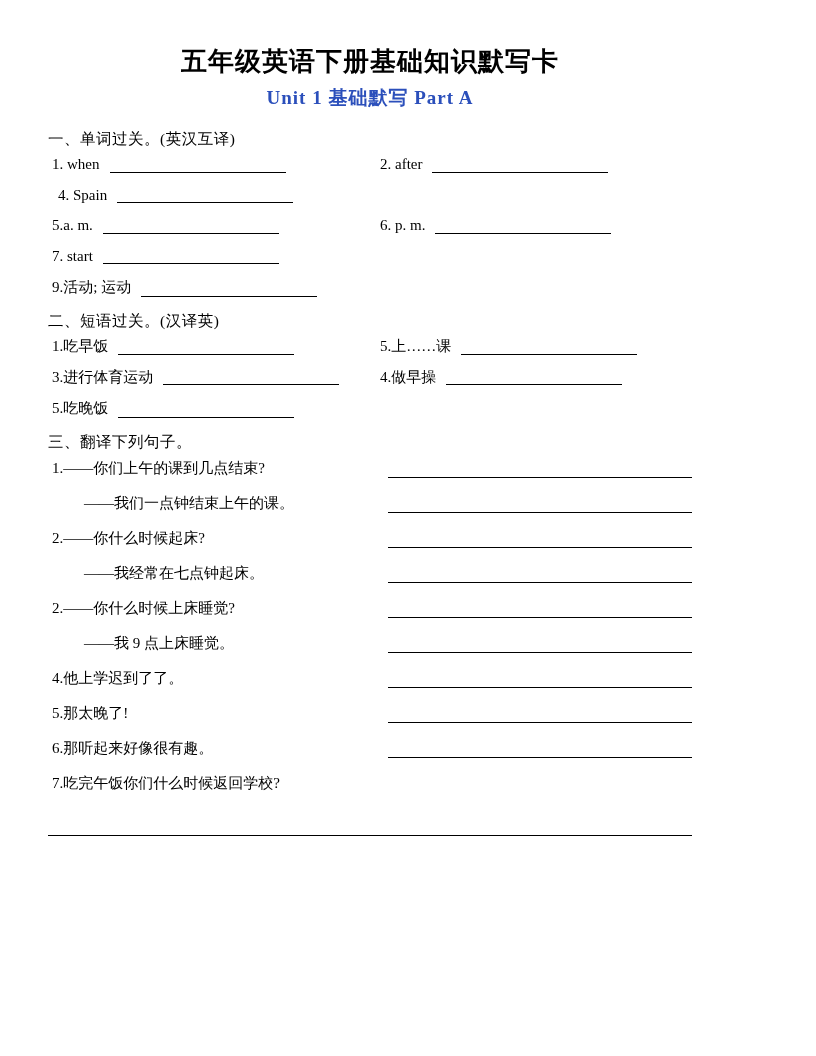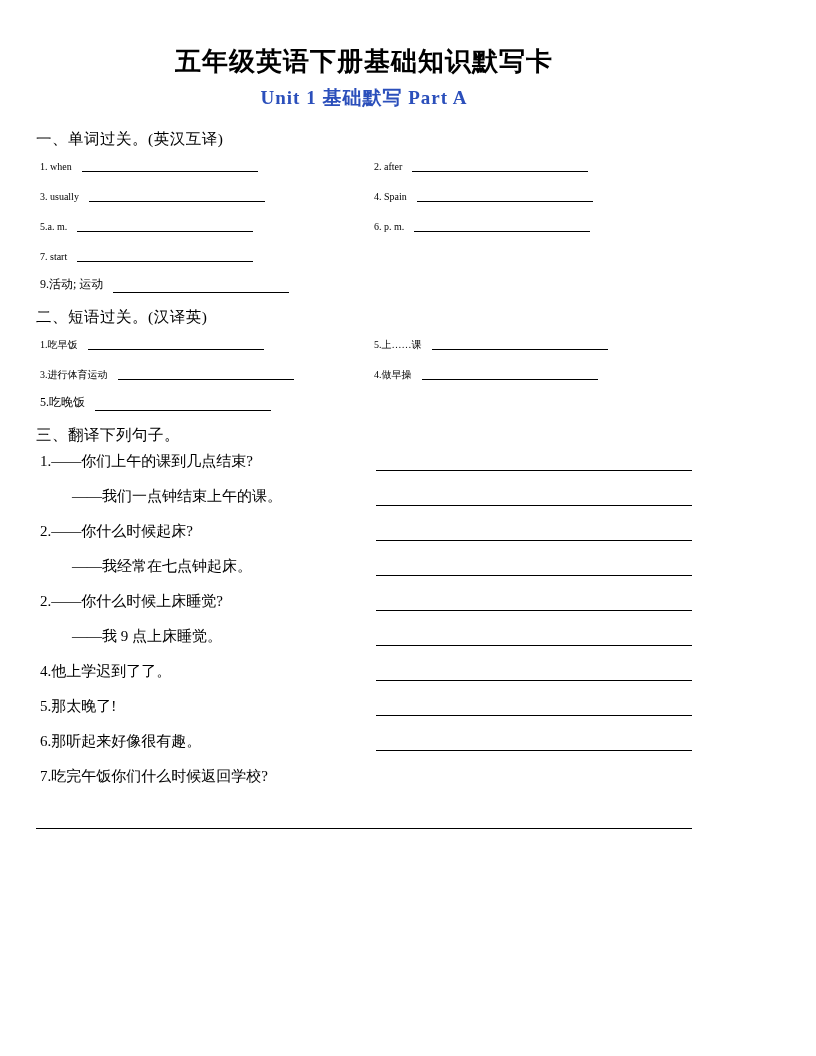--- a/index.html
+++ b/index.html
@@ -12,21 +12,21 @@
     height: 1056px;
     font-family: "Liberation Serif", serif;
     color: #000000;
     position: relative;
     overflow: hidden;
   }
   .page {
     width: 740px;
     height: 1056px;
     box-sizing: border-box;
-    padding: 28px 48px 0 36px;
+    padding: 28px 48px 0 48px;
     position: relative;
   }
   .doc-title {
     text-align: center;
     font-size: 26px;
     font-weight: bold;
     letter-spacing: 1px;
     margin-top: 16px;
     margin-bottom: 6px;
     font-family: "Liberation Serif", serif;
@@ -51,21 +51,21 @@
     align-items: flex-end;
     margin: 0 0 14px 0;
   }
   .cell {
     display: flex;
     align-items: flex-end;
     width: 50%;
     box-sizing: border-box;
   }
   .cell .label {
-    font-size: 10px;
+    font-size: 15px;
     white-space: nowrap;
     padding-left: 4px;
     line-height: 1.1;
   }
   .cell .blank {
     flex: 1 1 auto;
     border-bottom: 1px solid #000;
     height: 15px;
     margin-left: 10px;
     margin-right: 14px;
@@ -76,21 +76,21 @@
   .cell.left { padding-left: 0px; }
   .cell.right { padding-left: 6px; }
 
   
   .row1 {
     display: flex;
     align-items: flex-end;
     margin: 0 0 14px 0;
   }
   .row1 .label {
-    font-size: 12px;
+    font-size: 15px;
     white-space: nowrap;
     padding-left: 4px;
   }
   .row1 .blank {
     border-bottom: 1px solid #000;
     height: 15px;
     margin-left: 10px;
     width: 176px;
   }
 
@@ -136,24 +136,20 @@
       <span class="label">1. when</span>
       <span class="blank"></span>
     </div>
     <div class="cell right">
       <span class="label">2. after</span>
       <span class="blank"></span>
     </div>
   </div>
 
   <div class="row2">
-    <div class="cell left">
-      <span class="label">3. usually</span>
-      <span class="blank"></span>
-    </div>
     <div class="cell right">
       <span class="label">4. Spain</span>
       <span class="blank"></span>
     </div>
   </div>
 
   <div class="row2">
     <div class="cell left">
       <span class="label">5.a. m.</span>
       <span class="blank"></span>

